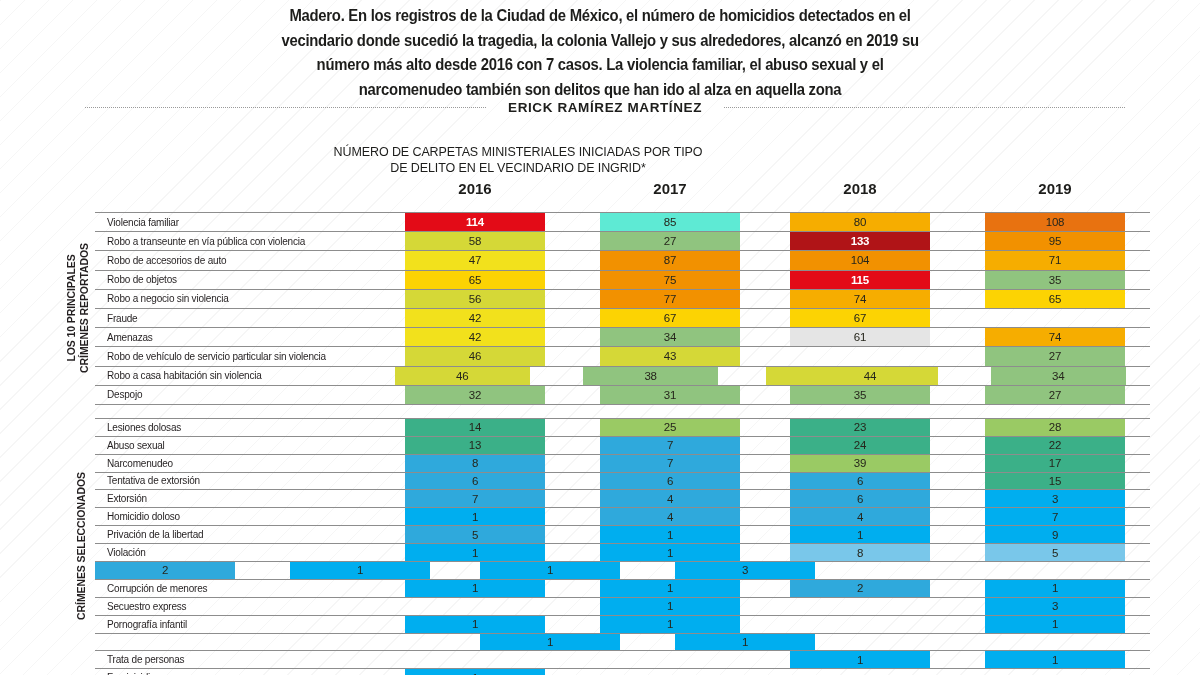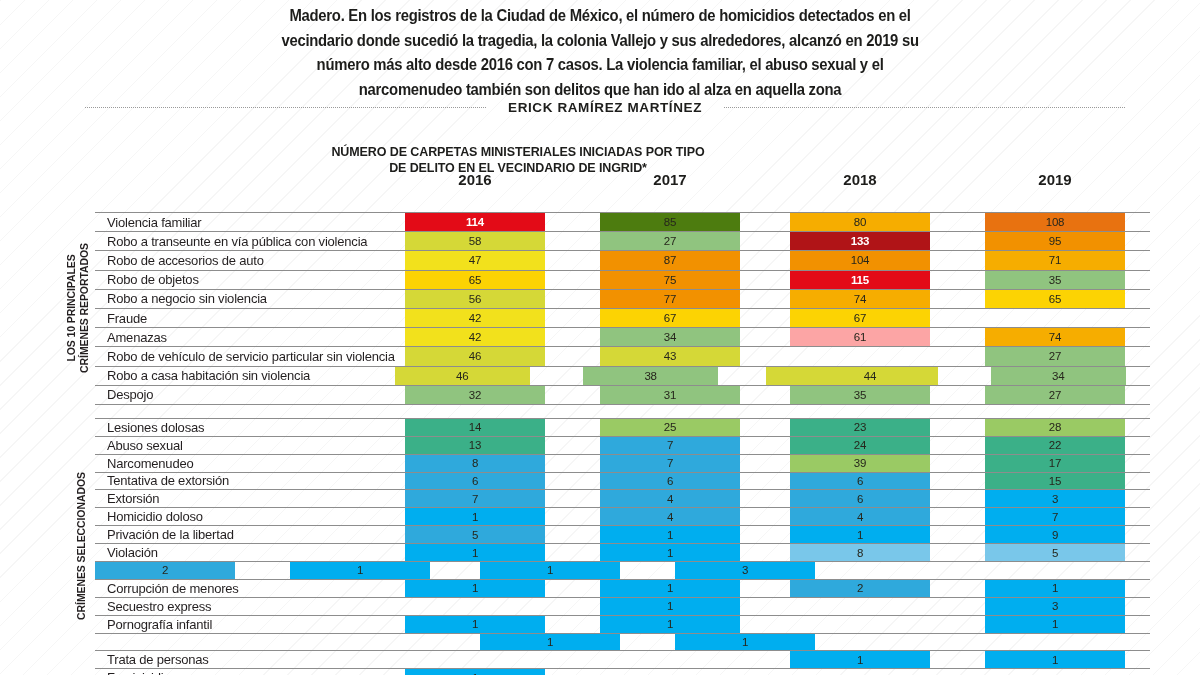--- a/index.html
+++ b/index.html
@@ -6,32 +6,32 @@
     background:#ffffff;font-family:"Liberation Sans",sans-serif;color:#231f20;position:relative;}
   body::before{content:"";position:absolute;inset:0;pointer-events:none;
     background:repeating-linear-gradient(135deg,rgba(0,0,0,0.035) 0px,rgba(0,0,0,0.035) 1px,transparent 1px,transparent 17px);}
   .intro{position:absolute;top:3px;left:0;width:1200px;text-align:center;}
   .intro-inner{display:inline-block;font-size:16.5px;font-weight:bold;line-height:24.5px;
     letter-spacing:-0.3px;white-space:pre-line;transform:scaleX(0.9);transform-origin:center top;color:#1d1d1b;}
   .byline-row{position:absolute;top:100px;left:85px;right:75px;display:flex;align-items:center;}
   .byline-rule{flex:1;border-top:1px dotted #9a9a9a;height:0;}
   .byline{margin:0 22px;font-size:13.5px;font-weight:bold;letter-spacing:0.6px;color:#1d1d1b;white-space:nowrap;}
   .title{position:absolute;top:145px;left:0;width:1036px;text-align:center;
-    font-size:12.5px;font-weight:bold;line-height:15.5px;color:#1d1d1b;letter-spacing:-0.1px;}
-  .hdr{position:absolute;left:95px;top:171px;width:1055px;display:flex;height:22px;}
+    font-size:12.5px;font-weight:normal;line-height:15.5px;color:#1d1d1b;letter-spacing:-0.1px;}
+  .hdr{position:absolute;left:95px;top:180px;width:1055px;display:flex;height:22px;}
   .hdr .yh{width:140px;text-align:center;font-size:15px;font-weight:bold;color:#1d1d1b;}
   .w-label{width:310px;}
   .gapA{width:55px;} .gapB{width:50px;} .gapC{width:55px;} .w-tail{width:25px;}
   .table{position:absolute;left:95px;top:212px;width:1055px;}
   .tgroup{border-top:1px solid #8d8d8d;}
   .tgroup.g2{margin-top:13px;}
   .trow{display:flex;box-sizing:border-box;border-bottom:1px solid #8d8d8d;align-items:stretch;}
   .g1 .trow{height:19.2px;} .g2 .trow{height:17.9px;}
   .rlabel{width:310px;display:flex;align-items:center;padding-left:12px;box-sizing:border-box;
-    font-size:13px;letter-spacing:-0.2px;color:#231f20;text-align:center;}
+    font-size:10px;letter-spacing:-0.2px;color:#231f20;text-align:center;}
   .vcell{width:140px;display:flex;align-items:center;justify-content:center;
     font-size:11.5px;color:#26261c;letter-spacing:-0.2px;}
   .vcell.hl{color:#ffffff;font-weight:bold;}
   .vlabel-box{position:absolute;}
   .vlabel{position:absolute;display:flex;align-items:center;justify-content:center;
     font-weight:bold;font-size:10.5px;line-height:13px;text-align:center;color:#231f20;
     letter-spacing:-0.1px;white-space:pre-line;transform:rotate(-90deg);}
   .vb1{left:60px;top:212px;width:36px;height:192px;}
   .vb1 .vlabel{width:192px;height:36px;left:-78px;top:78px;}
   .vb2{left:68px;top:417px;width:26px;height:258px;}
@@ -76,21 +76,21 @@
 <div class="vlabel-box vb2">
   <div class="vlabel">CRÍMENES SELECCIONADOS</div>
 </div>
 
 <div class="table">
     <div class="tgroup g1">
       <div class="trow">
         <div class="rlabel">Violencia familiar</div>
         <div class="vcell hl" style="background: rgb(227, 11, 23);">114</div>
         <div class="gapA"></div>
-        <div class="vcell" style="background: #4d7c0f;">85</div>
+        <div class="vcell" style="background: #5eead4;">85</div>
         <div class="gapB"></div>
         <div class="vcell" style="background: rgb(246, 173, 0);">80</div>
         <div class="gapC"></div>
         <div class="vcell" style="background: rgb(232, 114, 16);">108</div>
         <div class="w-tail"></div>
       </div>
       <div class="trow">
         <div class="rlabel">Robo a transeunte en vía pública con violencia</div>
         <div class="vcell" style="background: rgb(213, 216, 55);">58</div>
         <div class="gapA"></div>
@@ -144,21 +144,21 @@
         <div class="gapC"></div>
         <div class="vcell" style="background: rgb(252, 211, 3); margin-top: 31px;">63</div>
         <div class="w-tail"></div>
       </div>
       <div class="trow">
         <div class="rlabel">Amenazas</div>
         <div class="vcell" style="background: rgb(242, 225, 28);">42</div>
         <div class="gapA"></div>
         <div class="vcell" style="background: rgb(144, 196, 127);">34</div>
         <div class="gapB"></div>
-        <div class="vcell" style="background: #fca5a5;">61</div>
+        <div class="vcell" style="background: #e5e5e5;">61</div>
         <div class="gapC"></div>
         <div class="vcell" style="background: rgb(246, 173, 0);">74</div>
         <div class="w-tail"></div>
       </div>
       <div class="trow">
         <div class="rlabel">Robo de vehículo de servicio particular sin violencia</div>
         <div class="vcell" style="background: rgb(213, 216, 55);">46</div>
         <div class="gapA"></div>
         <div class="vcell" style="background: rgb(213, 216, 55);">43</div>
         <div class="gapB"></div>

